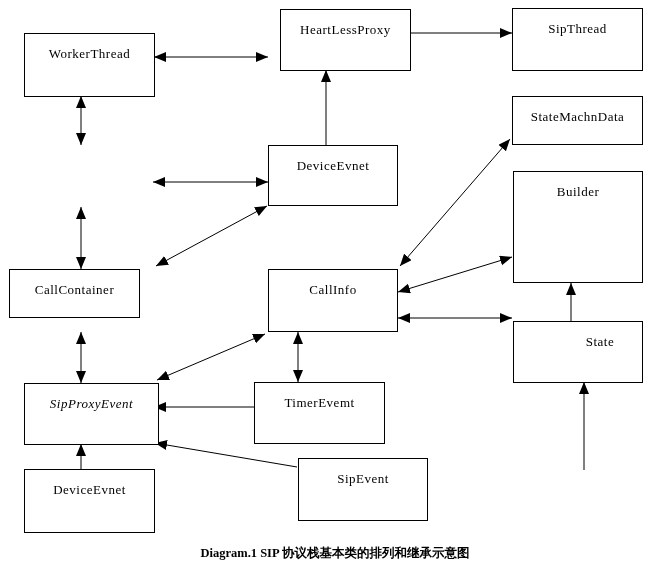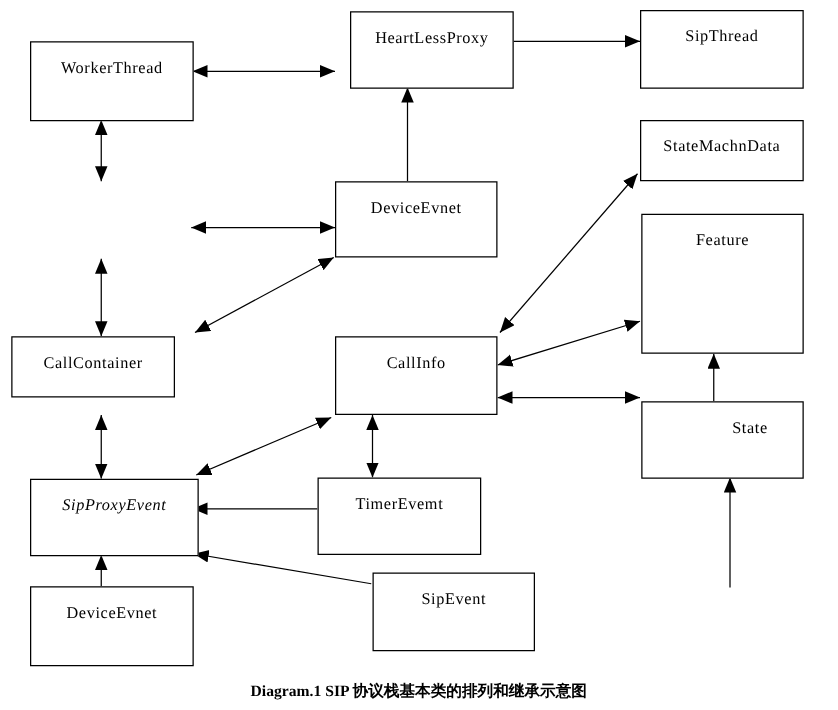--- a/index.html
+++ b/index.html
@@ -89,21 +89,21 @@
   <div class="node" style="left:512px; top:96px; width:131px; height:49px;">
     <span class="lbl">StateMachnData</span>
   </div>
 
 
   <div class="node" style="left:268px; top:145px; width:130px; height:61px;">
     <span class="lbl">DeviceEvnet</span>
   </div>
 
   <div class="node" style="left:513px; top:171px; width:130px; height:112px;">
-    <span class="lbl">Feature</span>
+    <span class="lbl">Builder</span>
   </div>
 
   <div class="node" style="left:9px; top:269px; width:131px; height:49px;">
     <span class="lbl">CallContainer</span>
   </div>
 
   <div class="node" style="left:268px; top:269px; width:130px; height:63px;">
     <span class="lbl">CallInfo</span>
   </div>
 

